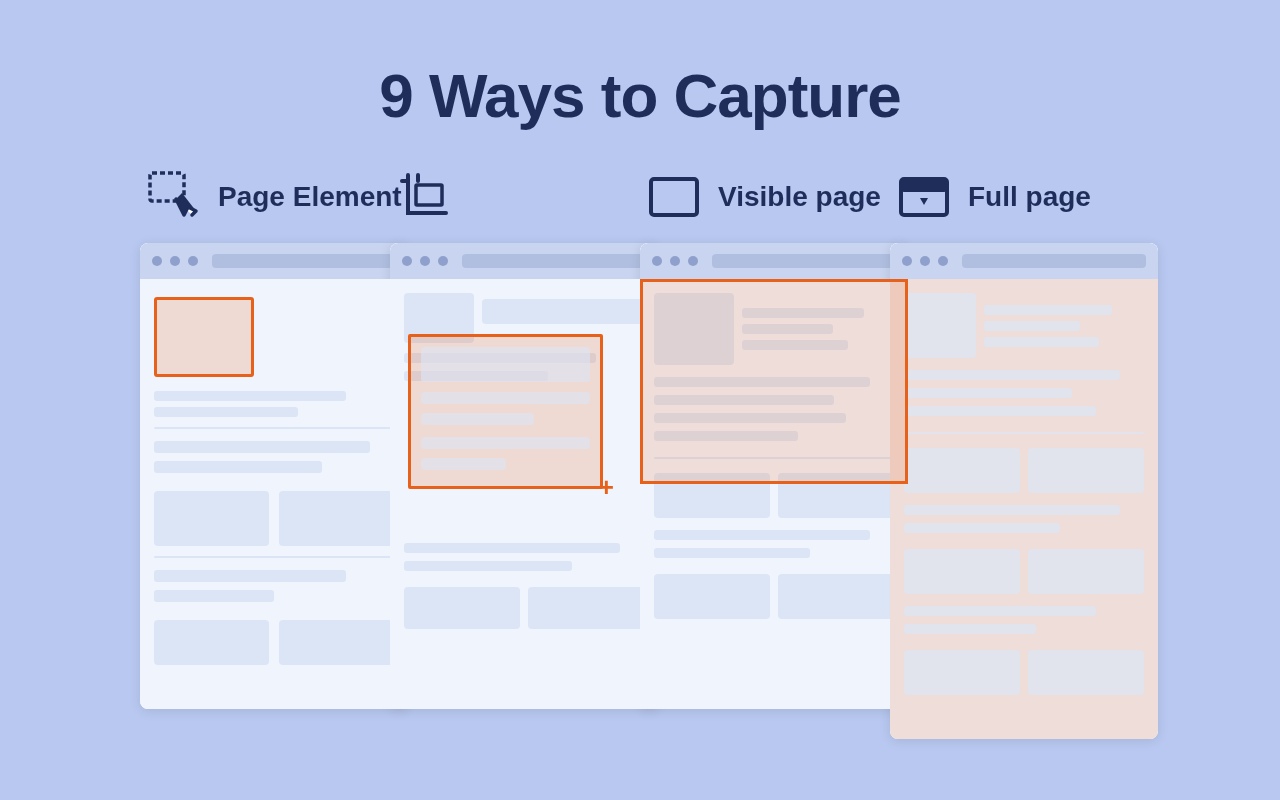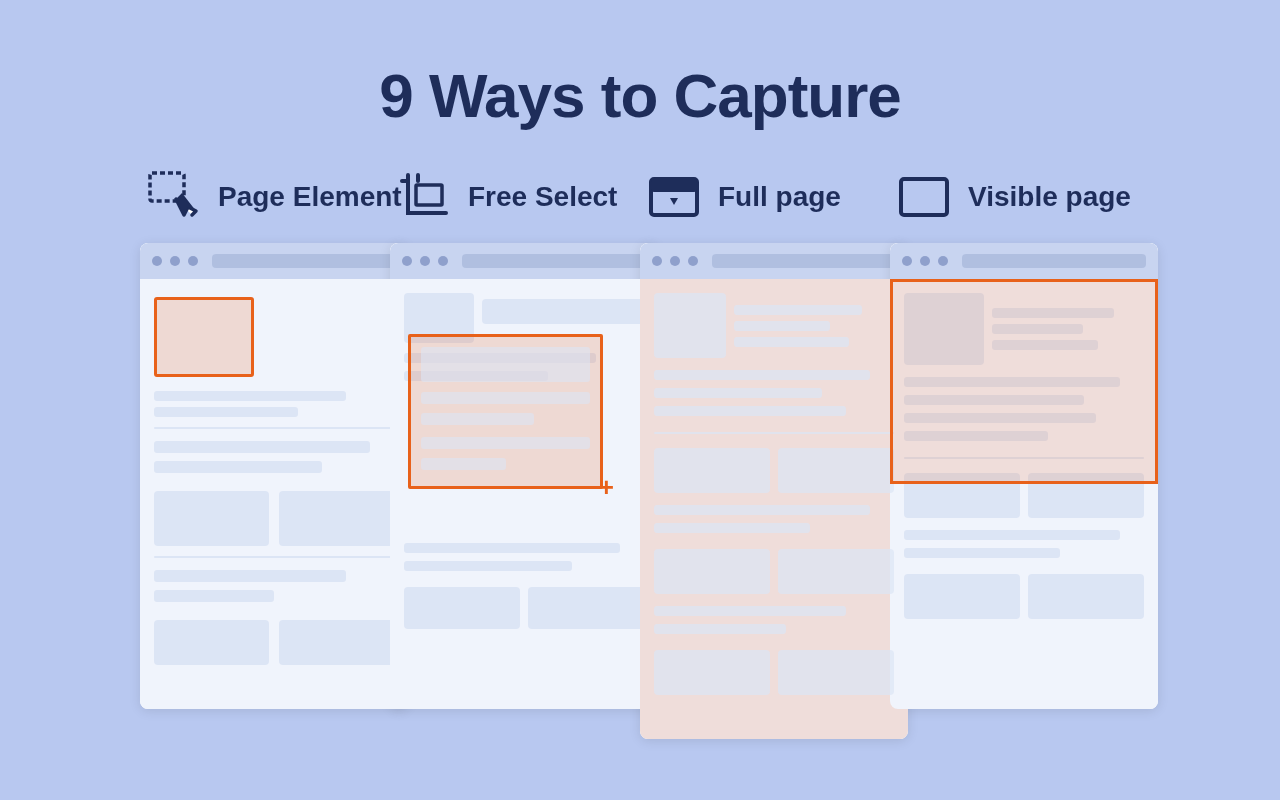--- a/index.html
+++ b/index.html
@@ -234,21 +234,20 @@
 
   <div class="card">
     <div class="card-label">
 
       <svg class="icon-svg" viewBox="0 0 52 52" fill="none" xmlns="http://www.w3.org/2000/svg">
         <path d="M10 4 L10 42 L48 42" stroke="#1e2d5a" stroke-width="4" stroke-linecap="round"></path>
         <path d="M4 10 L10 10" stroke="#1e2d5a" stroke-width="4" stroke-linecap="round"></path>
         <path d="M20 4 L20 10" stroke="#1e2d5a" stroke-width="4" stroke-linecap="round"></path>
         <rect x="18" y="14" width="26" height="20" rx="1" stroke="#1e2d5a" stroke-width="3.5" fill="none"></rect>
       </svg>
-      <span class="card-label-text">Free Select</span>
     </div>
     <div class="browser-mockup">
       <div class="browser-bar">
         <div class="browser-dot"></div>
         <div class="browser-dot"></div>
         <div class="browser-dot"></div>
         <div class="browser-addr"></div>
       </div>
       <div class="browser-body" style="padding:14px;min-height:430px;position:relative;">
 
@@ -280,20 +279,67 @@
         </div>
       </div>
     </div>
   </div>
 
   <div class="card">
     <div class="card-label">
 
       <svg class="icon-svg" viewBox="0 0 52 52" fill="none" xmlns="http://www.w3.org/2000/svg">
         <rect x="3" y="8" width="46" height="36" rx="3" stroke="#1e2d5a" stroke-width="4" fill="none"></rect>
+      </svg>
+      <span class="card-label-text">Visible page</span>
+    </div>
+    <div class="browser-mockup">
+      <div class="browser-bar">
+        <div class="browser-dot"></div>
+        <div class="browser-dot"></div>
+        <div class="browser-dot"></div>
+        <div class="browser-addr"></div>
+      </div>
+      <div class="browser-body" style="padding:14px;min-height:430px;position:relative;">
+
+        <div style="position:absolute;top:0;left:0;right:0;height:205px;background:rgba(232,97,26,0.15);border:3.5px solid #e8611a;pointer-events:none;z-index:2;"></div>
+
+        <div style="display:flex;gap:8px;margin-bottom:12px;position:relative;z-index:1;">
+          <div style="background:#dce5f5;border-radius:4px;width:80px;height:72px;"></div>
+          <div style="flex:1;display:flex;flex-direction:column;gap:6px;justify-content:center;">
+            <div style="background:#dce5f5;border-radius:3px;height:10px;width:80%;"></div>
+            <div style="background:#dce5f5;border-radius:3px;height:10px;width:60%;"></div>
+            <div style="background:#dce5f5;border-radius:3px;height:10px;width:70%;"></div>
+          </div>
+        </div>
+        <div style="background:#dce5f5;border-radius:3px;height:10px;width:90%;margin-bottom:8px;position:relative;z-index:1;"></div>
+        <div style="background:#dce5f5;border-radius:3px;height:10px;width:75%;margin-bottom:8px;position:relative;z-index:1;"></div>
+        <div style="background:#dce5f5;border-radius:3px;height:10px;width:80%;margin-bottom:8px;position:relative;z-index:1;"></div>
+        <div style="background:#dce5f5;border-radius:3px;height:10px;width:60%;margin-bottom:16px;position:relative;z-index:1;"></div>
+
+        <div style="height:2px;background:#dce5f5;border-radius:2px;margin-bottom:14px;"></div>
+        <div style="display:flex;gap:8px;margin-bottom:12px;">
+          <div style="flex:1;background:#dce5f5;border-radius:4px;height:45px;"></div>
+          <div style="flex:1;background:#dce5f5;border-radius:4px;height:45px;"></div>
+        </div>
+        <div style="background:#dce5f5;border-radius:3px;height:10px;width:90%;margin-bottom:8px;"></div>
+        <div style="background:#dce5f5;border-radius:3px;height:10px;width:65%;margin-bottom:16px;"></div>
+        <div style="display:flex;gap:8px;">
+          <div style="flex:1;background:#dce5f5;border-radius:4px;height:45px;"></div>
+          <div style="flex:1;background:#dce5f5;border-radius:4px;height:45px;"></div>
+        </div>
+      </div>
+    </div>
+  </div>
+
+  <div class="card">
+    <div class="card-label">
+
+      <svg class="icon-svg" viewBox="0 0 52 52" fill="none" xmlns="http://www.w3.org/2000/svg">
+        <rect x="3" y="8" width="46" height="36" rx="3" stroke="#1e2d5a" stroke-width="4" fill="none"></rect>
         <rect x="3" y="8" width="46" height="13" rx="3" fill="#1e2d5a"></rect>
         <polygon points="22,27 30,27 26,34" fill="#1e2d5a"></polygon>
       </svg>
       <span class="card-label-text">Full page</span>
     </div>
     <div class="browser-mockup">
       <div class="browser-bar">
         <div class="browser-dot"></div>
         <div class="browser-dot"></div>
         <div class="browser-dot"></div>
@@ -328,60 +374,13 @@
         <div style="background:rgba(220,229,245,0.7);border-radius:3px;height:10px;width:80%;margin-bottom:8px;position:relative;z-index:1;"></div>
         <div style="background:rgba(220,229,245,0.7);border-radius:3px;height:10px;width:55%;margin-bottom:16px;position:relative;z-index:1;"></div>
         <div style="display:flex;gap:8px;position:relative;z-index:1;">
           <div style="flex:1;background:rgba(220,229,245,0.7);border-radius:4px;height:45px;"></div>
           <div style="flex:1;background:rgba(220,229,245,0.7);border-radius:4px;height:45px;"></div>
         </div>
       </div>
     </div>
   </div>
 
-  <div class="card">
-    <div class="card-label">
-
-      <svg class="icon-svg" viewBox="0 0 52 52" fill="none" xmlns="http://www.w3.org/2000/svg">
-        <rect x="3" y="8" width="46" height="36" rx="3" stroke="#1e2d5a" stroke-width="4" fill="none"></rect>
-      </svg>
-      <span class="card-label-text">Visible page</span>
-    </div>
-    <div class="browser-mockup">
-      <div class="browser-bar">
-        <div class="browser-dot"></div>
-        <div class="browser-dot"></div>
-        <div class="browser-dot"></div>
-        <div class="browser-addr"></div>
-      </div>
-      <div class="browser-body" style="padding:14px;min-height:430px;position:relative;">
-
-        <div style="position:absolute;top:0;left:0;right:0;height:205px;background:rgba(232,97,26,0.15);border:3.5px solid #e8611a;pointer-events:none;z-index:2;"></div>
-
-        <div style="display:flex;gap:8px;margin-bottom:12px;position:relative;z-index:1;">
-          <div style="background:#dce5f5;border-radius:4px;width:80px;height:72px;"></div>
-          <div style="flex:1;display:flex;flex-direction:column;gap:6px;justify-content:center;">
-            <div style="background:#dce5f5;border-radius:3px;height:10px;width:80%;"></div>
-            <div style="background:#dce5f5;border-radius:3px;height:10px;width:60%;"></div>
-            <div style="background:#dce5f5;border-radius:3px;height:10px;width:70%;"></div>
-          </div>
-        </div>
-        <div style="background:#dce5f5;border-radius:3px;height:10px;width:90%;margin-bottom:8px;position:relative;z-index:1;"></div>
-        <div style="background:#dce5f5;border-radius:3px;height:10px;width:75%;margin-bottom:8px;position:relative;z-index:1;"></div>
-        <div style="background:#dce5f5;border-radius:3px;height:10px;width:80%;margin-bottom:8px;position:relative;z-index:1;"></div>
-        <div style="background:#dce5f5;border-radius:3px;height:10px;width:60%;margin-bottom:16px;position:relative;z-index:1;"></div>
-
-        <div style="height:2px;background:#dce5f5;border-radius:2px;margin-bottom:14px;"></div>
-        <div style="display:flex;gap:8px;margin-bottom:12px;">
-          <div style="flex:1;background:#dce5f5;border-radius:4px;height:45px;"></div>
-          <div style="flex:1;background:#dce5f5;border-radius:4px;height:45px;"></div>
-        </div>
-        <div style="background:#dce5f5;border-radius:3px;height:10px;width:90%;margin-bottom:8px;"></div>
-        <div style="background:#dce5f5;border-radius:3px;height:10px;width:65%;margin-bottom:16px;"></div>
-        <div style="display:flex;gap:8px;">
-          <div style="flex:1;background:#dce5f5;border-radius:4px;height:45px;"></div>
-          <div style="flex:1;background:#dce5f5;border-radius:4px;height:45px;"></div>
-        </div>
-      </div>
-    </div>
-  </div>
-
 </div>
 
 </body></html>

